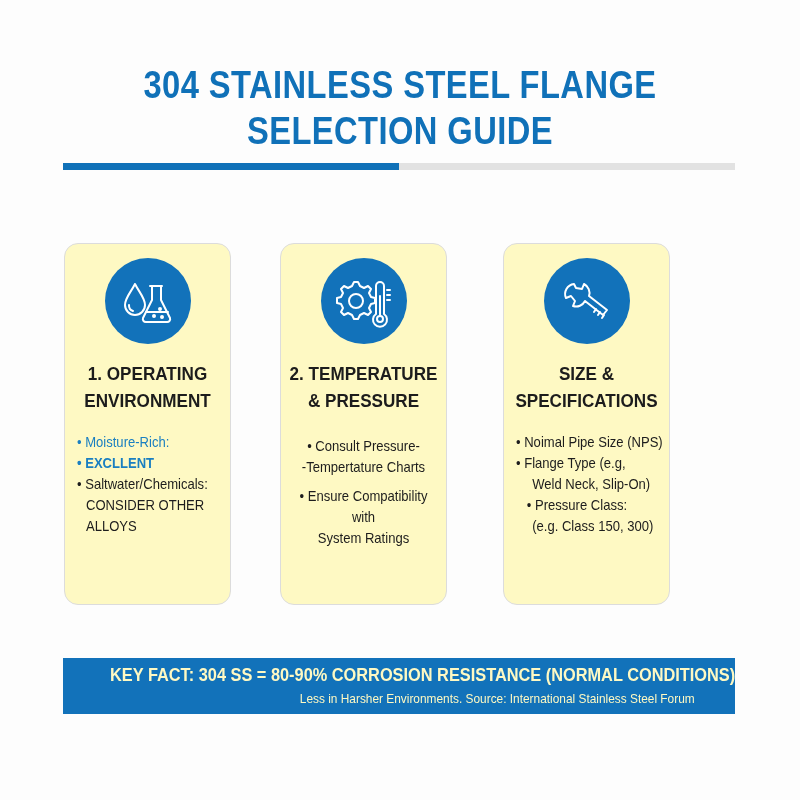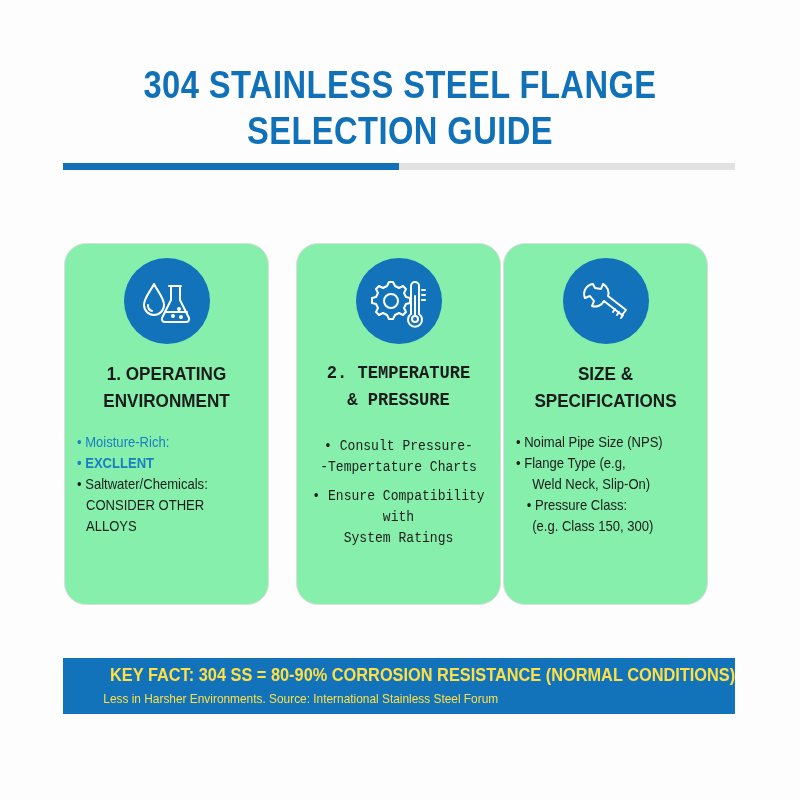--- a/index.html
+++ b/index.html
@@ -8,41 +8,41 @@
     font-family:"Liberation Sans", "DejaVu Sans", sans-serif;
   }
   .title {
     position:absolute; left:0; top:62px; width:800px; text-align:center;
     color:#1071b8; font-weight:bold; font-size:38px; line-height:46px;
     letter-spacing:0.5px; transform:scaleX(0.86); transform-origin:center top;
   }
   .progress { position:absolute; left:63px; top:163px; width:672px; height:7px; background:#e2e2e2; }
   .progress-fill { height:100%; background:#1071b8; }
   .card {
-    position:absolute; top:243px; width:205px; height:362px; background:#86efac;
-    border:1.5px solid #dcdcdc; border-radius:22px; box-sizing:border-box;
+    position:absolute; top:243px; width:167px; height:362px; background:#fef9c3;
+    border:1.5px solid #dcdcdc; border-radius:14px; box-sizing:border-box;
   }
   .icon-circle {
     position:absolute; left:50%; top:14px; width:86px; height:86px; margin-left:-43px;
     background:#1272ba; border-radius:50%;
   }
   .icon-circle svg { position:absolute; left:0; top:0; width:86px; height:86px; }
   .card-title {
     position:absolute; left:0; top:116px; width:100%; text-align:center;
     font-weight:bold; font-size:19px; line-height:27px; color:#1c1c1c;
     transform:scaleX(0.9); transform-origin:center top;
   }
   .card-list {
     position:absolute; left:0; top:190px; width:100%; font-size:14.5px; line-height:21px;
     color:#1d1d1d; transform:scaleX(0.9); transform-origin:center top;
   }
   .li { position:relative; }
   .banner {
     position:absolute; left:63px; top:658px; width:672px; height:56px; background:#1272ba;
-    color:#fde047; text-align:left;
+    color:#fef9c3; text-align:right;
   }
   .banner-main {
     position:absolute; left:0; top:5px; width:100%; font-weight:bold; font-size:19px; line-height:24px;
     transform:scaleX(0.86); transform-origin:center top; white-space:nowrap;
   }
   .banner-sub {
     position:absolute; left:0; top:32px; width:100%; font-size:13.5px; line-height:18px;
     transform:scaleX(0.88); transform-origin:center top; white-space:nowrap;
   }
 </style>
@@ -75,21 +75,21 @@
     <div>ENVIRONMENT</div>
   </div>
   <div class="card-list" style="top:188px; transform-origin:left top; left:12px; width:190px; text-align:left;">
     <div class="li" style="color:#1a7fc1;">• Moisture-Rich:</div>
     <div class="li" style="color:#1a7fc1; font-weight:bold;">• EXCLLENT</div>
     <div class="li">• Saltwater/Chemicals:</div>
     <div class="li" style="padding-left:10px;">CONSIDER OTHER ALLOYS</div>
   </div>
 </div>
 
-<div class="card" style="left:296px;font-family:Liberation Mono, monospace;">
+<div class="card" style="left:280px;">
   <div class="icon-circle">
     <svg viewBox="0 0 86 86" fill="none" stroke="#fff" stroke-width="2" stroke-linecap="round" stroke-linejoin="round">
       <path d="M31 28 l2 -4 h4 l2 4 l4 2 l4 -2 l3 3 l-2 4 l2 4 l4 1 v5 l-4 1 l-2 4 l2 4 l-3 3 l-4 -2 l-4 2 l-2 4 h-4 l-2 -4 l-4 -2 l-4 2 l-3 -3 l2 -4 l-2 -4 l-4 -1 v-5 l4 -1 l2 -4 l-2 -4 l3 -3 l4 2 Z"></path>
       <circle cx="35" cy="43" r="7"></circle>
       <path d="M55 56 V28 a4 4 0 0 1 8 0 V56 a7 7 0 1 1 -8 0 Z"></path>
       <circle cx="59" cy="61" r="3"></circle>
       <path d="M59 58 V38"></path>
       <path d="M66 32 h3 M66 37 h3 M66 42 h3"></path>
     </svg>
   </div>

